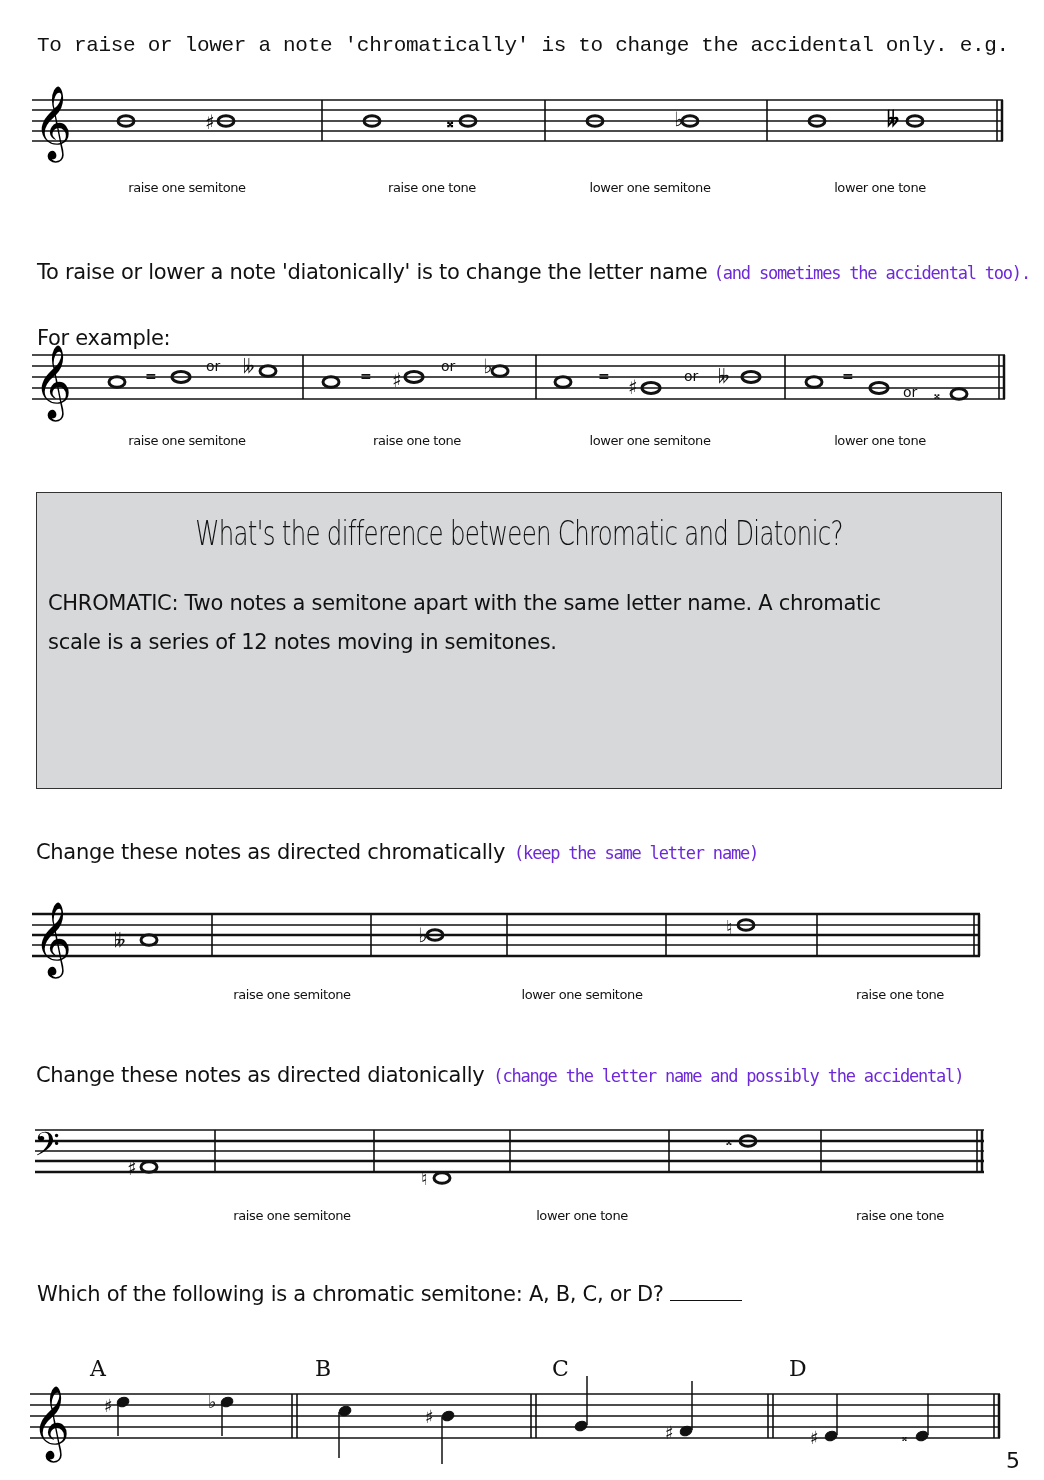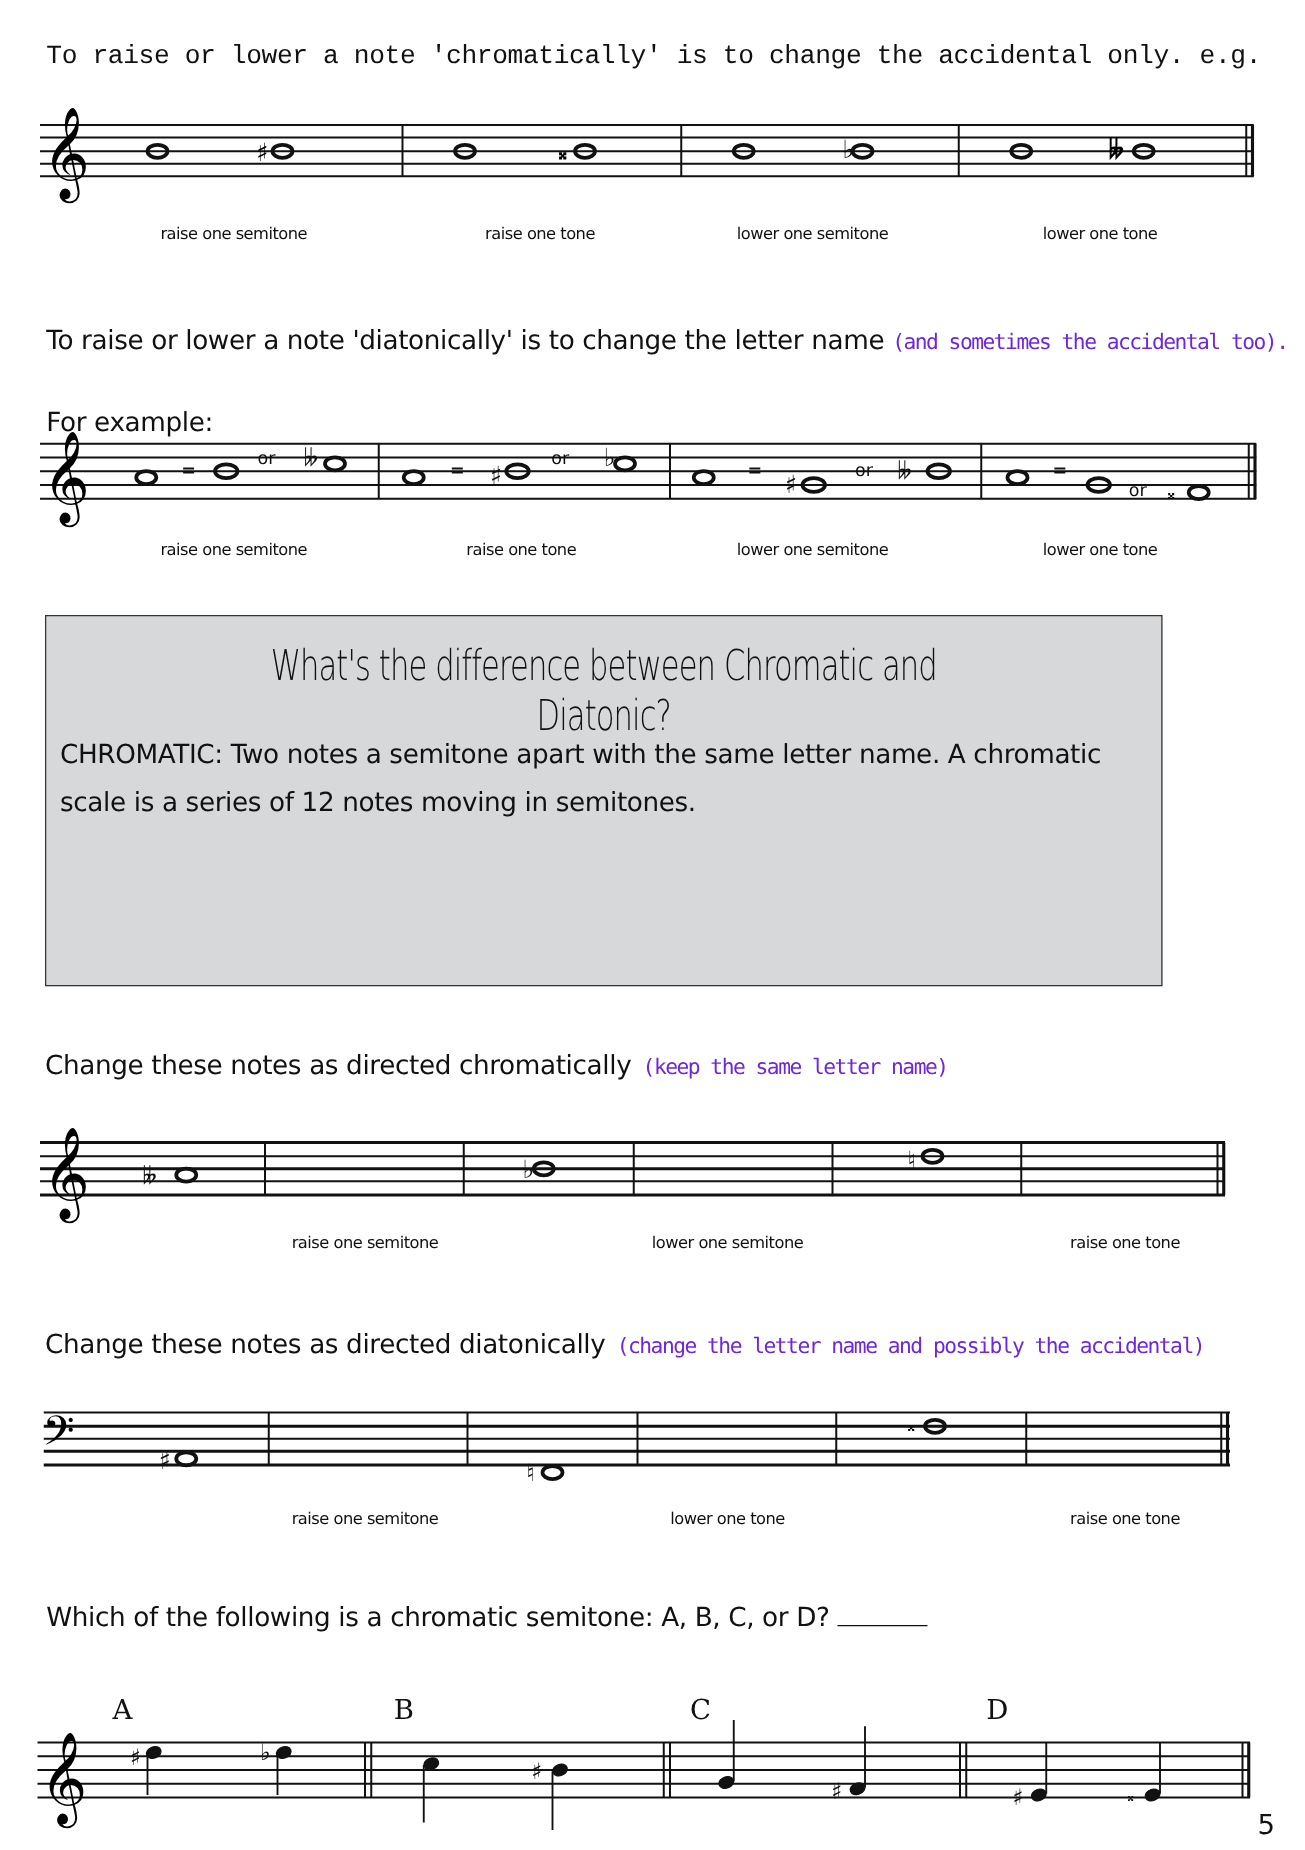--- a/index.html
+++ b/index.html
@@ -3,21 +3,21 @@
 <meta charset="utf-8">
 <style>
   html, body { margin: 0; padding: 0; background: #ffffff; }
   body { width: 1044px; height: 1480px; position: relative; overflow: hidden;
          font-family: "DejaVu Sans", sans-serif; color: #111; }
   .txt { position: absolute; white-space: nowrap; font-size: 21px; letter-spacing: -0.3px; }
   .small-hand { font-family: "DejaVu Sans Mono", monospace; font-size: 17px; color: #6d28d9; letter-spacing: -1.2px; }
   .lbl { position: absolute; font-size: 13px; white-space: nowrap; letter-spacing: -0.4px; transform: translateX(-50%); }
   b { font-weight: normal; text-align: center; }
   svg.staff { position: absolute; left: 0; overflow: visible; }
-  .box { position: absolute; left: 36px; top: 492px; width: 894px; height: 297px;
+  .box { position: absolute; left: 36px; top: 492px; width: 966px; height: 297px;
          background: #d7d8da; border: 1.5px solid #333; box-sizing: border-box; }
   .box-title { position: absolute; left: 0; right: 0; top: 20px; text-align: center;
                font-family: "DejaVu Sans", sans-serif; font-size: 34px; font-weight: 300;
                transform: scaleX(0.72); letter-spacing: -1px; }
   .box-line { position: absolute; left: 11px; font-size: 21px; white-space: nowrap; letter-spacing: -0.3px; }
   .box-line .hand { font-size: 15px; font-family: "DejaVu Sans Mono", monospace; letter-spacing: -1.5px; }
   .pagenum { position: absolute; left: 1006px; top: 1448px; font-size: 22px; }
   .letter { position: absolute; font-family: "DejaVu Serif", serif; font-size: 22px; }
   .blank { display: inline-block; width: 72px; border-bottom: 1.5px solid #111; margin-left: 6px; height: 18px; vertical-align: baseline; }
 </style>

